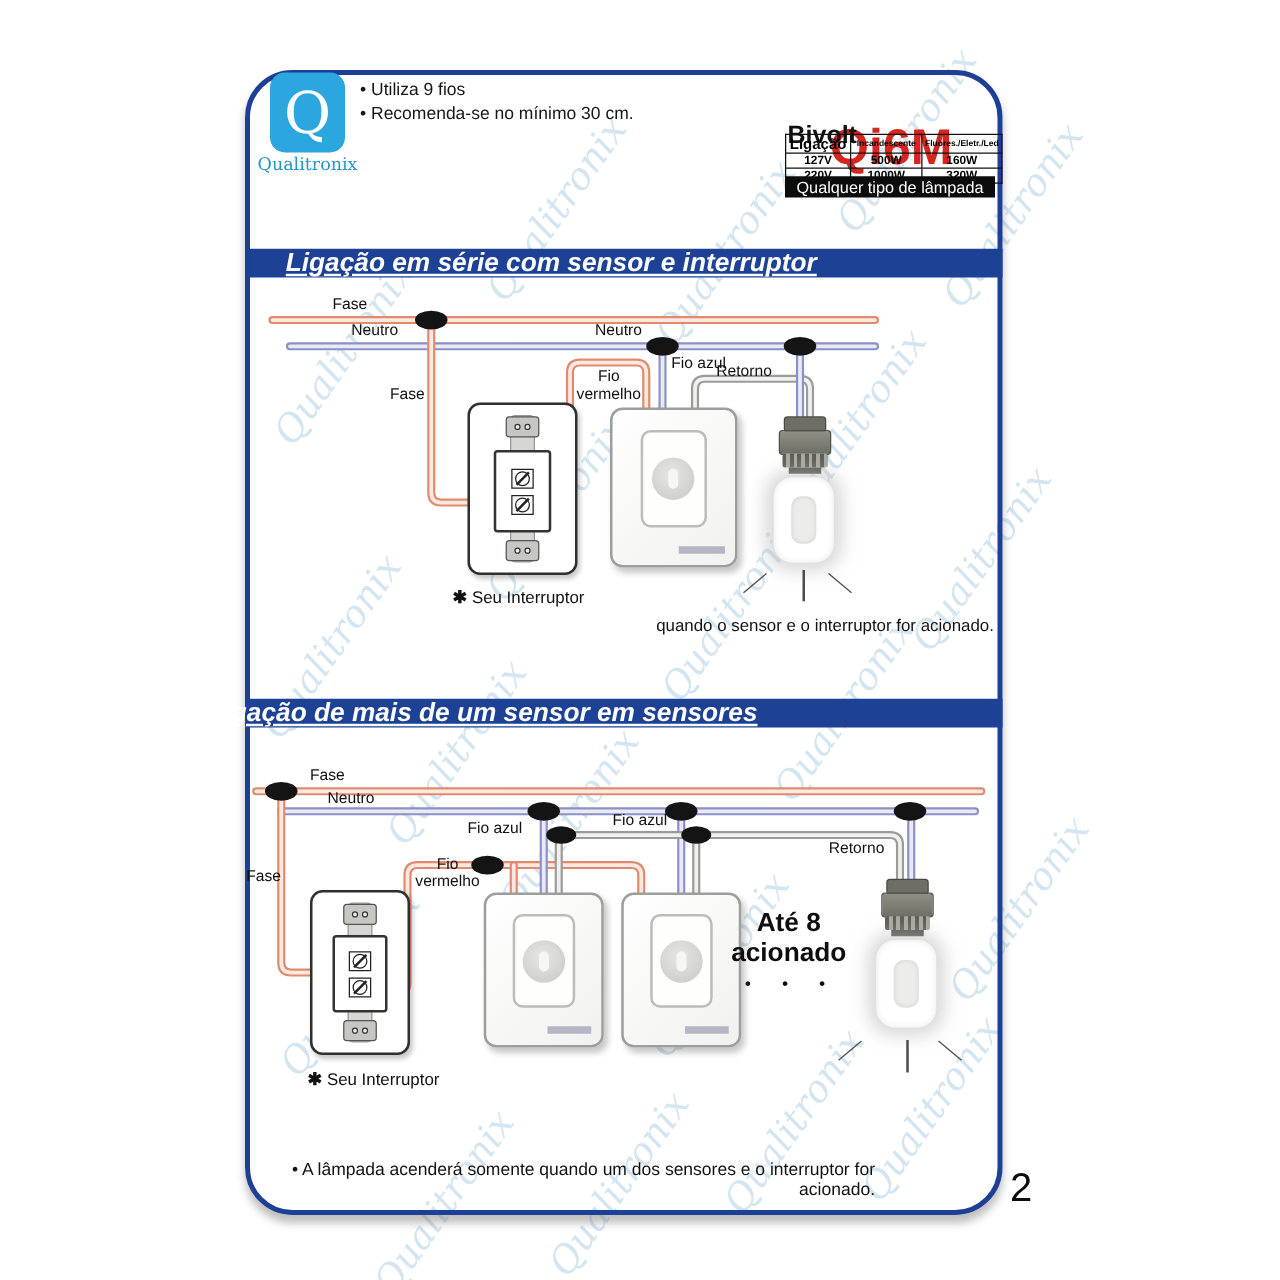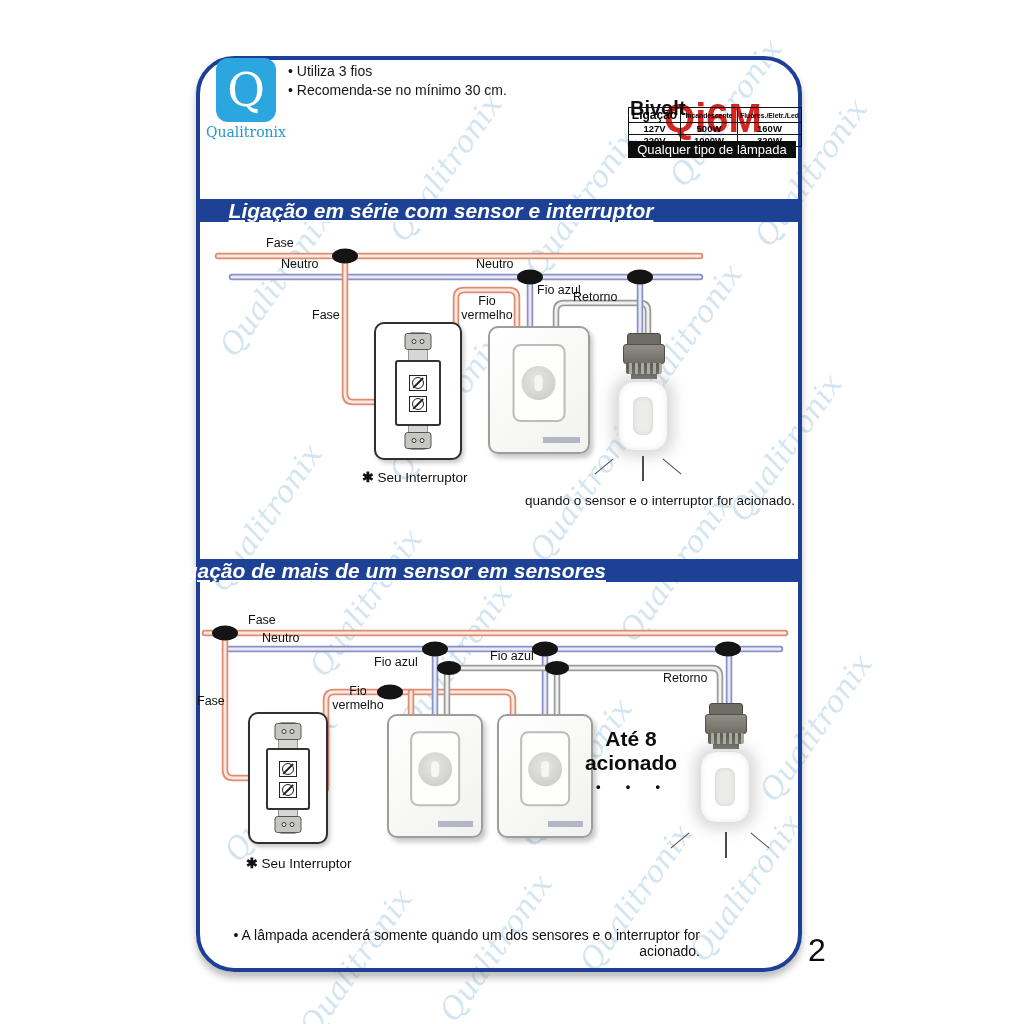--- a/index.html
+++ b/index.html
@@ -140,21 +140,21 @@
     </div>
 
   <div class="abs pageframe"></div>
 
   <div class="abs logo">
     <span class="logo-q">Q</span>
   </div>
   <div class="abs logo-brand">Qualitronix</div>
 
   <div class="abs bullets">
-    <div>• Utiliza 3 fios</div>
+    <div>• Utiliza 9 fios</div>
     <div>• Recomenda-se no mínimo 30 cm.</div>
   </div>
 
   <div class="abs model">Qi6M</div>
   <div class="abs bivolt">Bivolt</div>
 
   <table class="abs spec">
     <tbody>
         <tr>
       <th class="big">Ligação</th>

